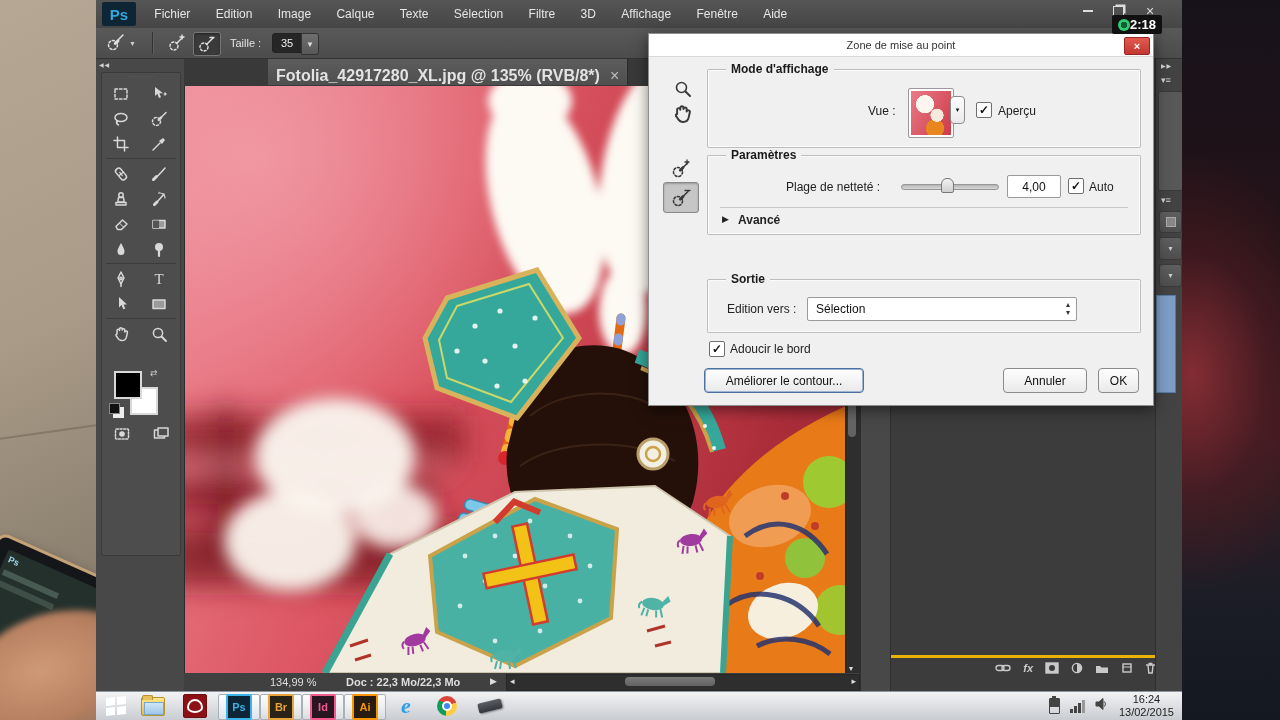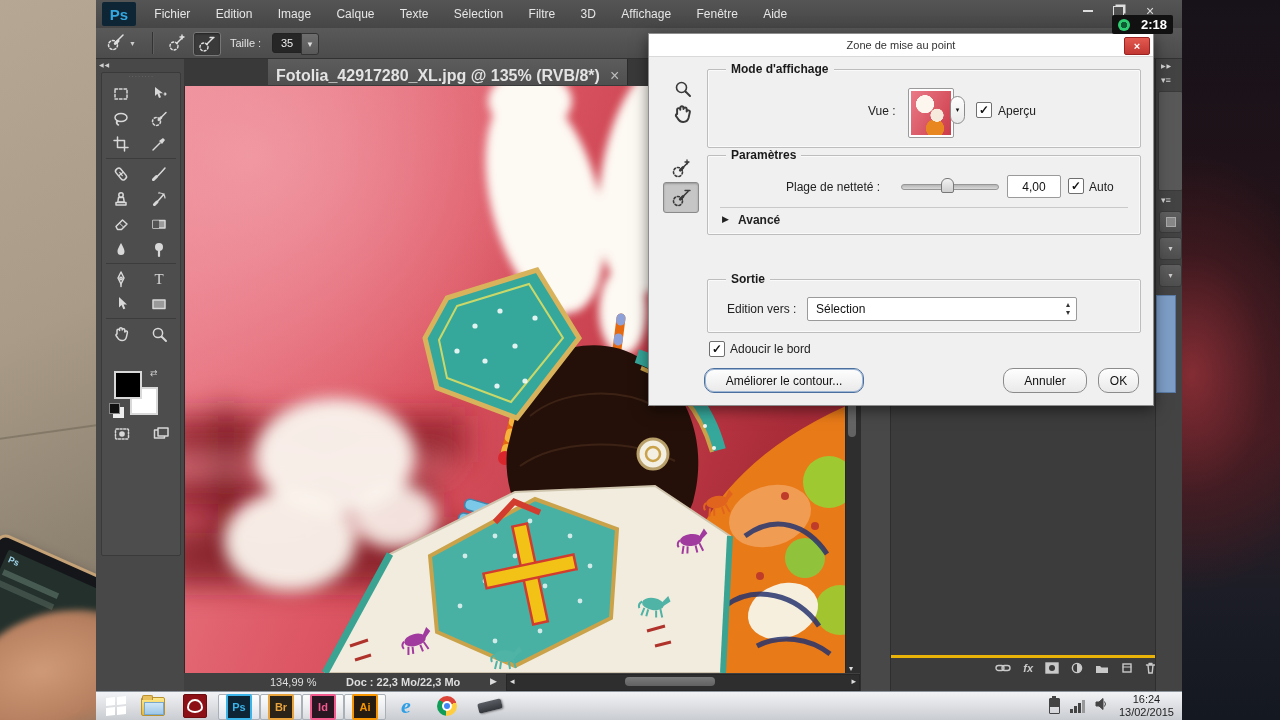--- a/index.html
+++ b/index.html
@@ -36,34 +36,34 @@
   .libtn{color:#c9c9c9;display:flex;align-items:center;justify-content:center}
   .libtn svg{stroke:#c9c9c9;fill:none;stroke-width:1.4;stroke-linecap:round}
   
   .dialog{background:#f0f0f0;border:1px solid #8e8e8e;box-shadow:0 4px 14px rgba(0,0,0,.5);color:#1a1a1a}
   .dlg-title{height:22px;background:#fff;border-bottom:1px solid #d9d9d9;text-align:center;font-size:11px;color:#333;line-height:22px}
   .dlg-close{width:24px;height:16px;background:linear-gradient(#e25a50,#c23732);border:1px solid #922;border-radius:2px;color:#fff;display:flex;align-items:center;justify-content:center;font-size:11px;font-weight:bold}
   .grp{border:1px solid #bdbdbd;border-radius:2px;box-shadow:inset 0 0 0 1px #fafafa;background:#f0f0f0}
   .grp-legend{position:absolute;top:-8px;left:18px;background:#f0f0f0;padding:0 5px;font-weight:bold;font-size:12px;color:#1a1a1a}
   .lbl{font-size:12px;color:#222}
   .cb{width:14px;height:14px;background:#fff;border:1px solid #6f6f6f;border-radius:2px;display:flex;align-items:center;justify-content:center;font-size:12px;font-weight:bold;color:#111}
-  .btn{background:linear-gradient(#fefefe,#e9e9e9);border:1px solid #8b8b8b;border-radius:10px;font-size:12px;color:#111;display:flex;align-items:center;justify-content:center}
+  .btn{background:linear-gradient(#fefefe,#e9e9e9);border:1px solid #8b8b8b;border-radius:4px;font-size:12px;color:#111;display:flex;align-items:center;justify-content:center}
   .field{background:#fff;border:1px solid #9a9a9a;border-radius:2px;font-size:12px;color:#111}
   .dtool svg{stroke:#3a3a3a;fill:none;stroke-width:1.6;stroke-linecap:round;stroke-linejoin:round}
   .dtool.sel{background:#c6c6c6;border:1px solid #8a8a8a;border-radius:3px;box-shadow:inset 0 1px 2px #999}
   .slidertrack{height:4px;background:linear-gradient(#b5b5b5,#d9d9d9);border:1px solid #969696;border-radius:3px}
   .sliderthumb{width:11px;height:13px;background:linear-gradient(#f2f2f2,#cfcfcf);border:1px solid #777;border-radius:6px 6px 2px 2px}
   
   .taskbar{left:0;bottom:0;width:1086px;height:28px;background:linear-gradient(#f2f3f5,#c9ccd1);border-top:1px solid #8e949b}
   .tb-app{top:2px;height:24px;display:flex;align-items:center;justify-content:center}
   .adobe-sq{width:22px;height:22px;display:flex;align-items:center;justify-content:center;font-weight:bold;font-size:11px;border-radius:2px}
   .tb-frame{border:1px solid #aab0b8;border-radius:2px;background:linear-gradient(rgba(255,255,255,.75),rgba(255,255,255,.25))}
   .tray-ico svg{stroke:#444;fill:#444;stroke-width:1}
   
-  .recbadge{background:#111;color:#fff;font-size:13px;font-weight:bold;display:flex;align-items:center;gap:11px;padding:2px 6px;border-radius:2px}
+  .recbadge{background:#111;color:#fff;font-size:13px;font-weight:bold;display:flex;align-items:center;gap:0;padding:2px 6px;border-radius:2px}
   .recdot{width:12px;height:12px;border-radius:50%;background:radial-gradient(circle at 50% 50%,#0d5c33 0 35%,#2ecc71 36% 100%)}
   
   .desk{left:0;top:0;width:96px;height:720px;background:linear-gradient(155deg,#b5a793 0%,#a99b87 45%,#8f8372 75%,#7e7263 100%)}
   .rphoto{left:1182px;top:0;width:98px;height:720px;background:
      radial-gradient(ellipse 140px 220px at 10% 52%,rgba(146,48,56,.85) 0%,rgba(84,30,36,.5) 55%,rgba(0,0,0,0) 100%),
      linear-gradient(#17121a 0%,#241318 35%,#3c1a20 60%,#1c1d26 82%,#141821 100%)}
 </style>
 </head>
 <body>
 

